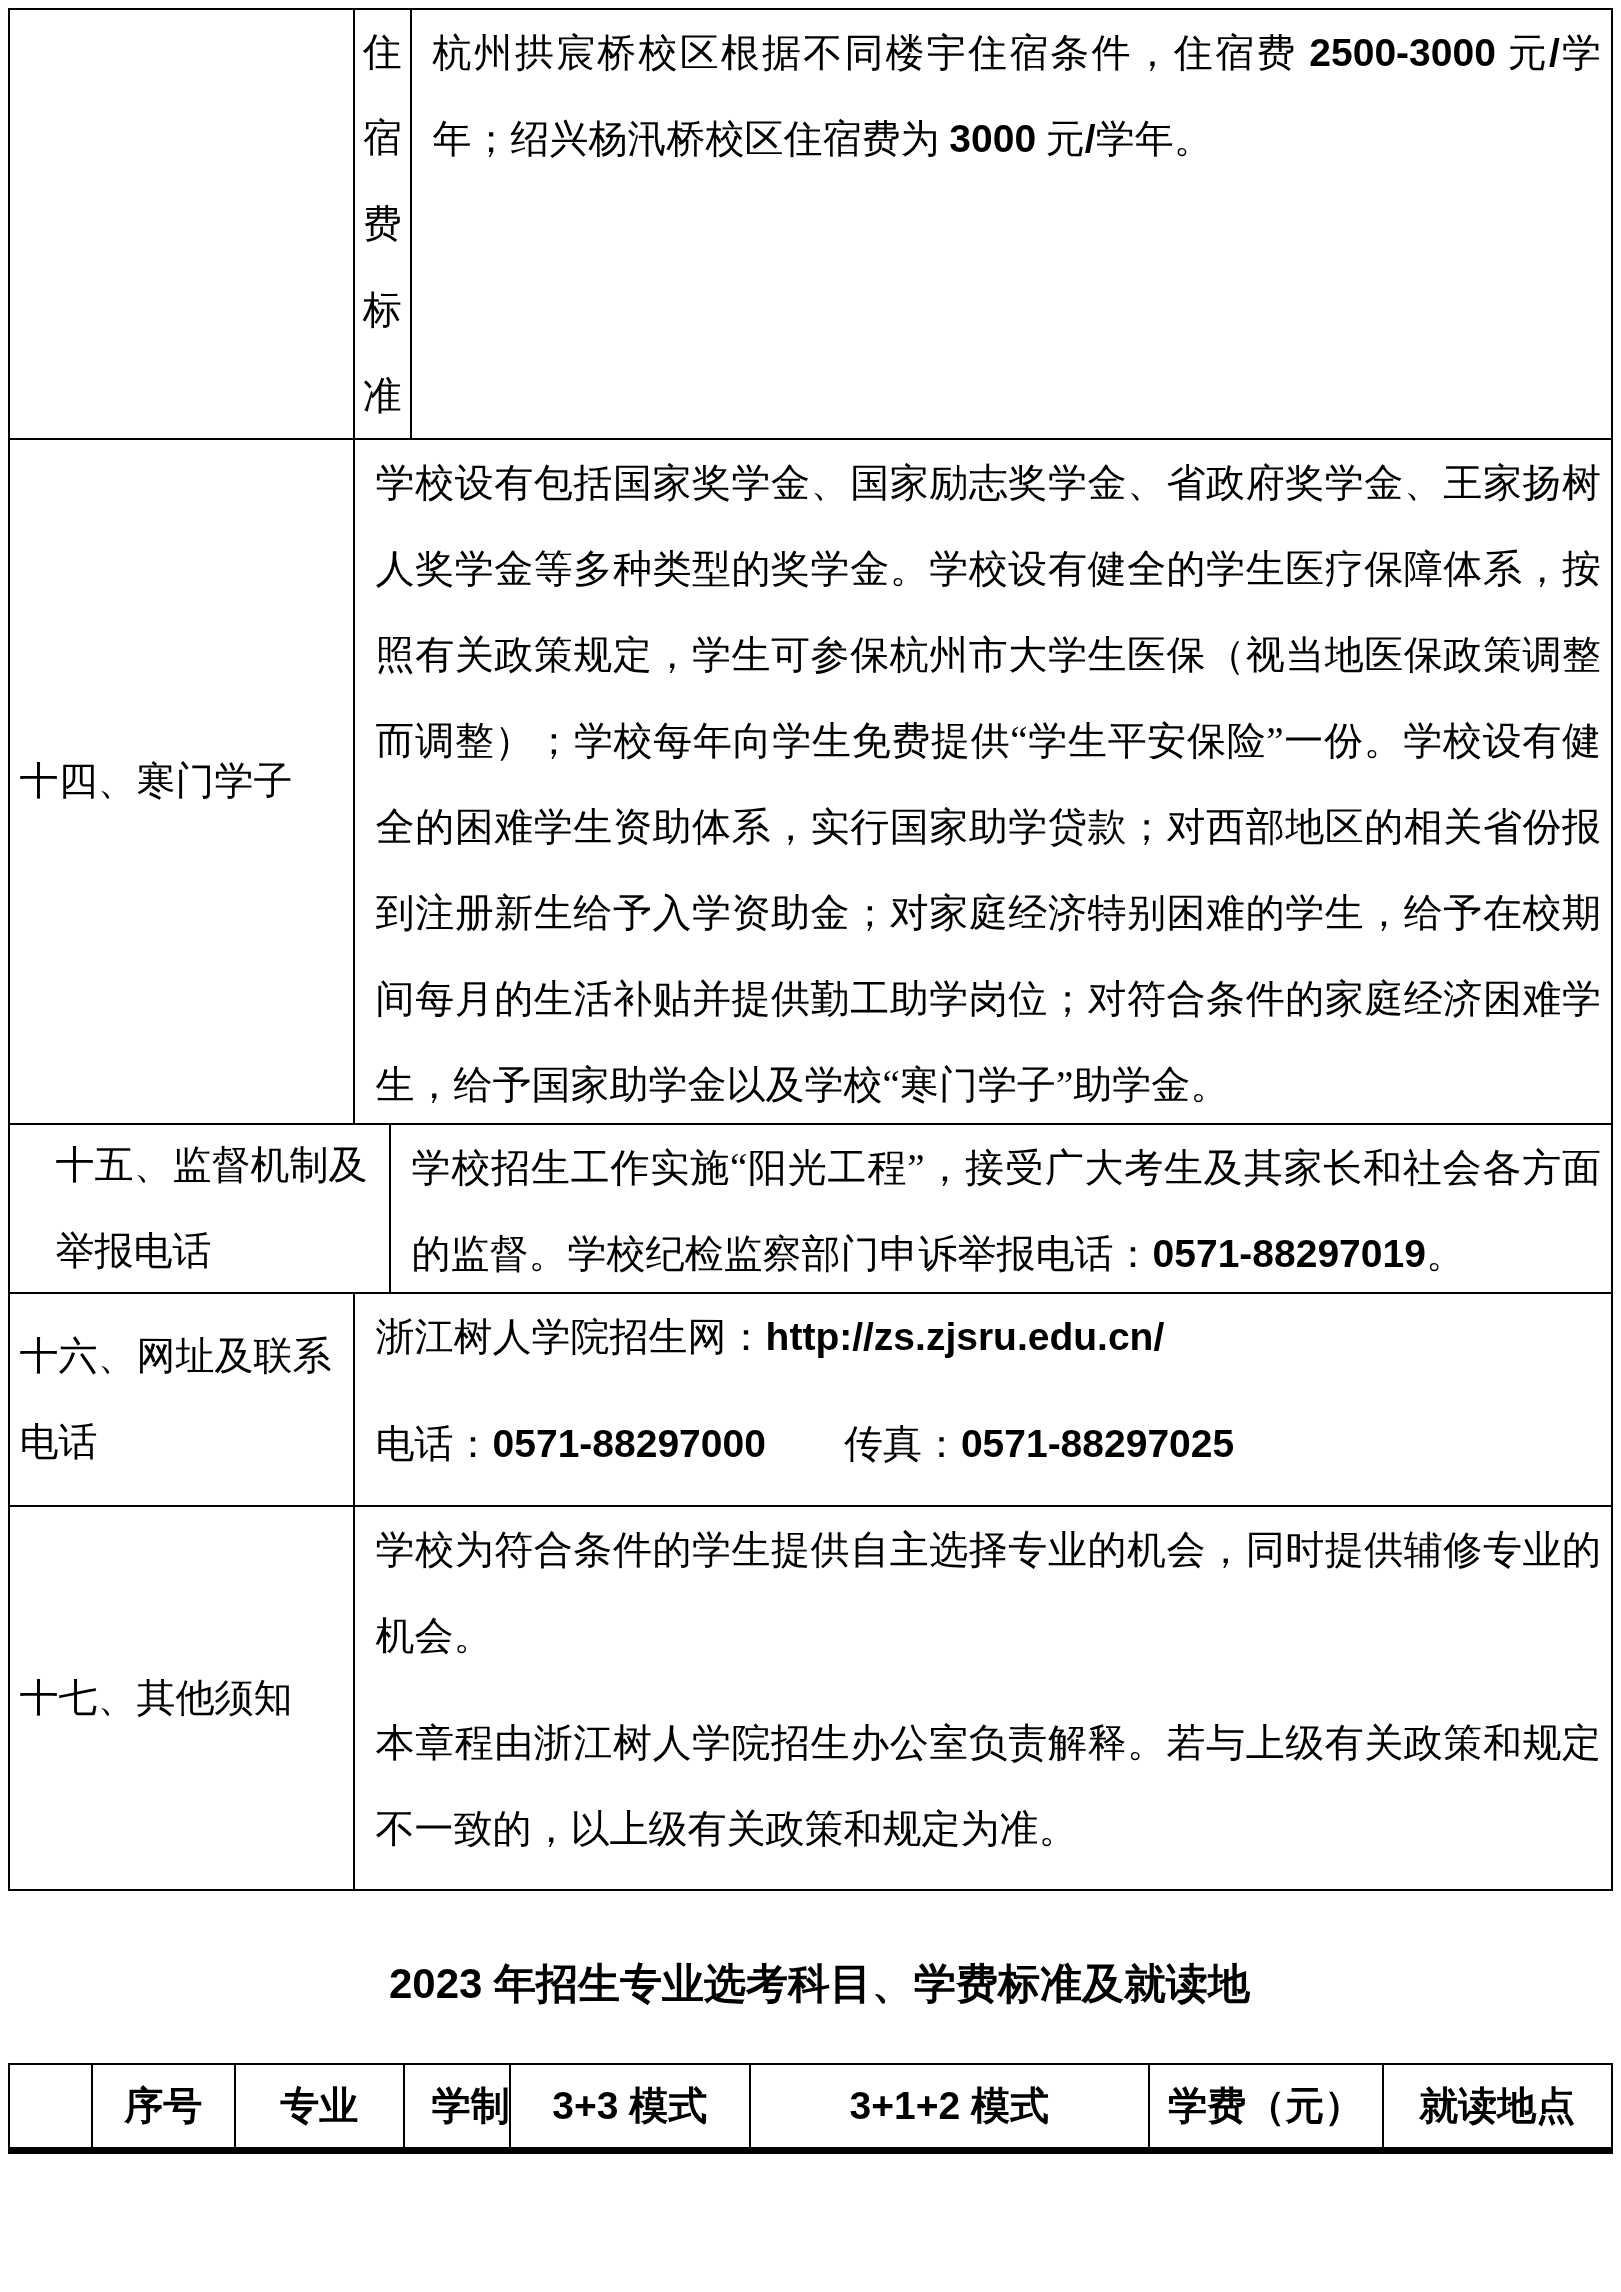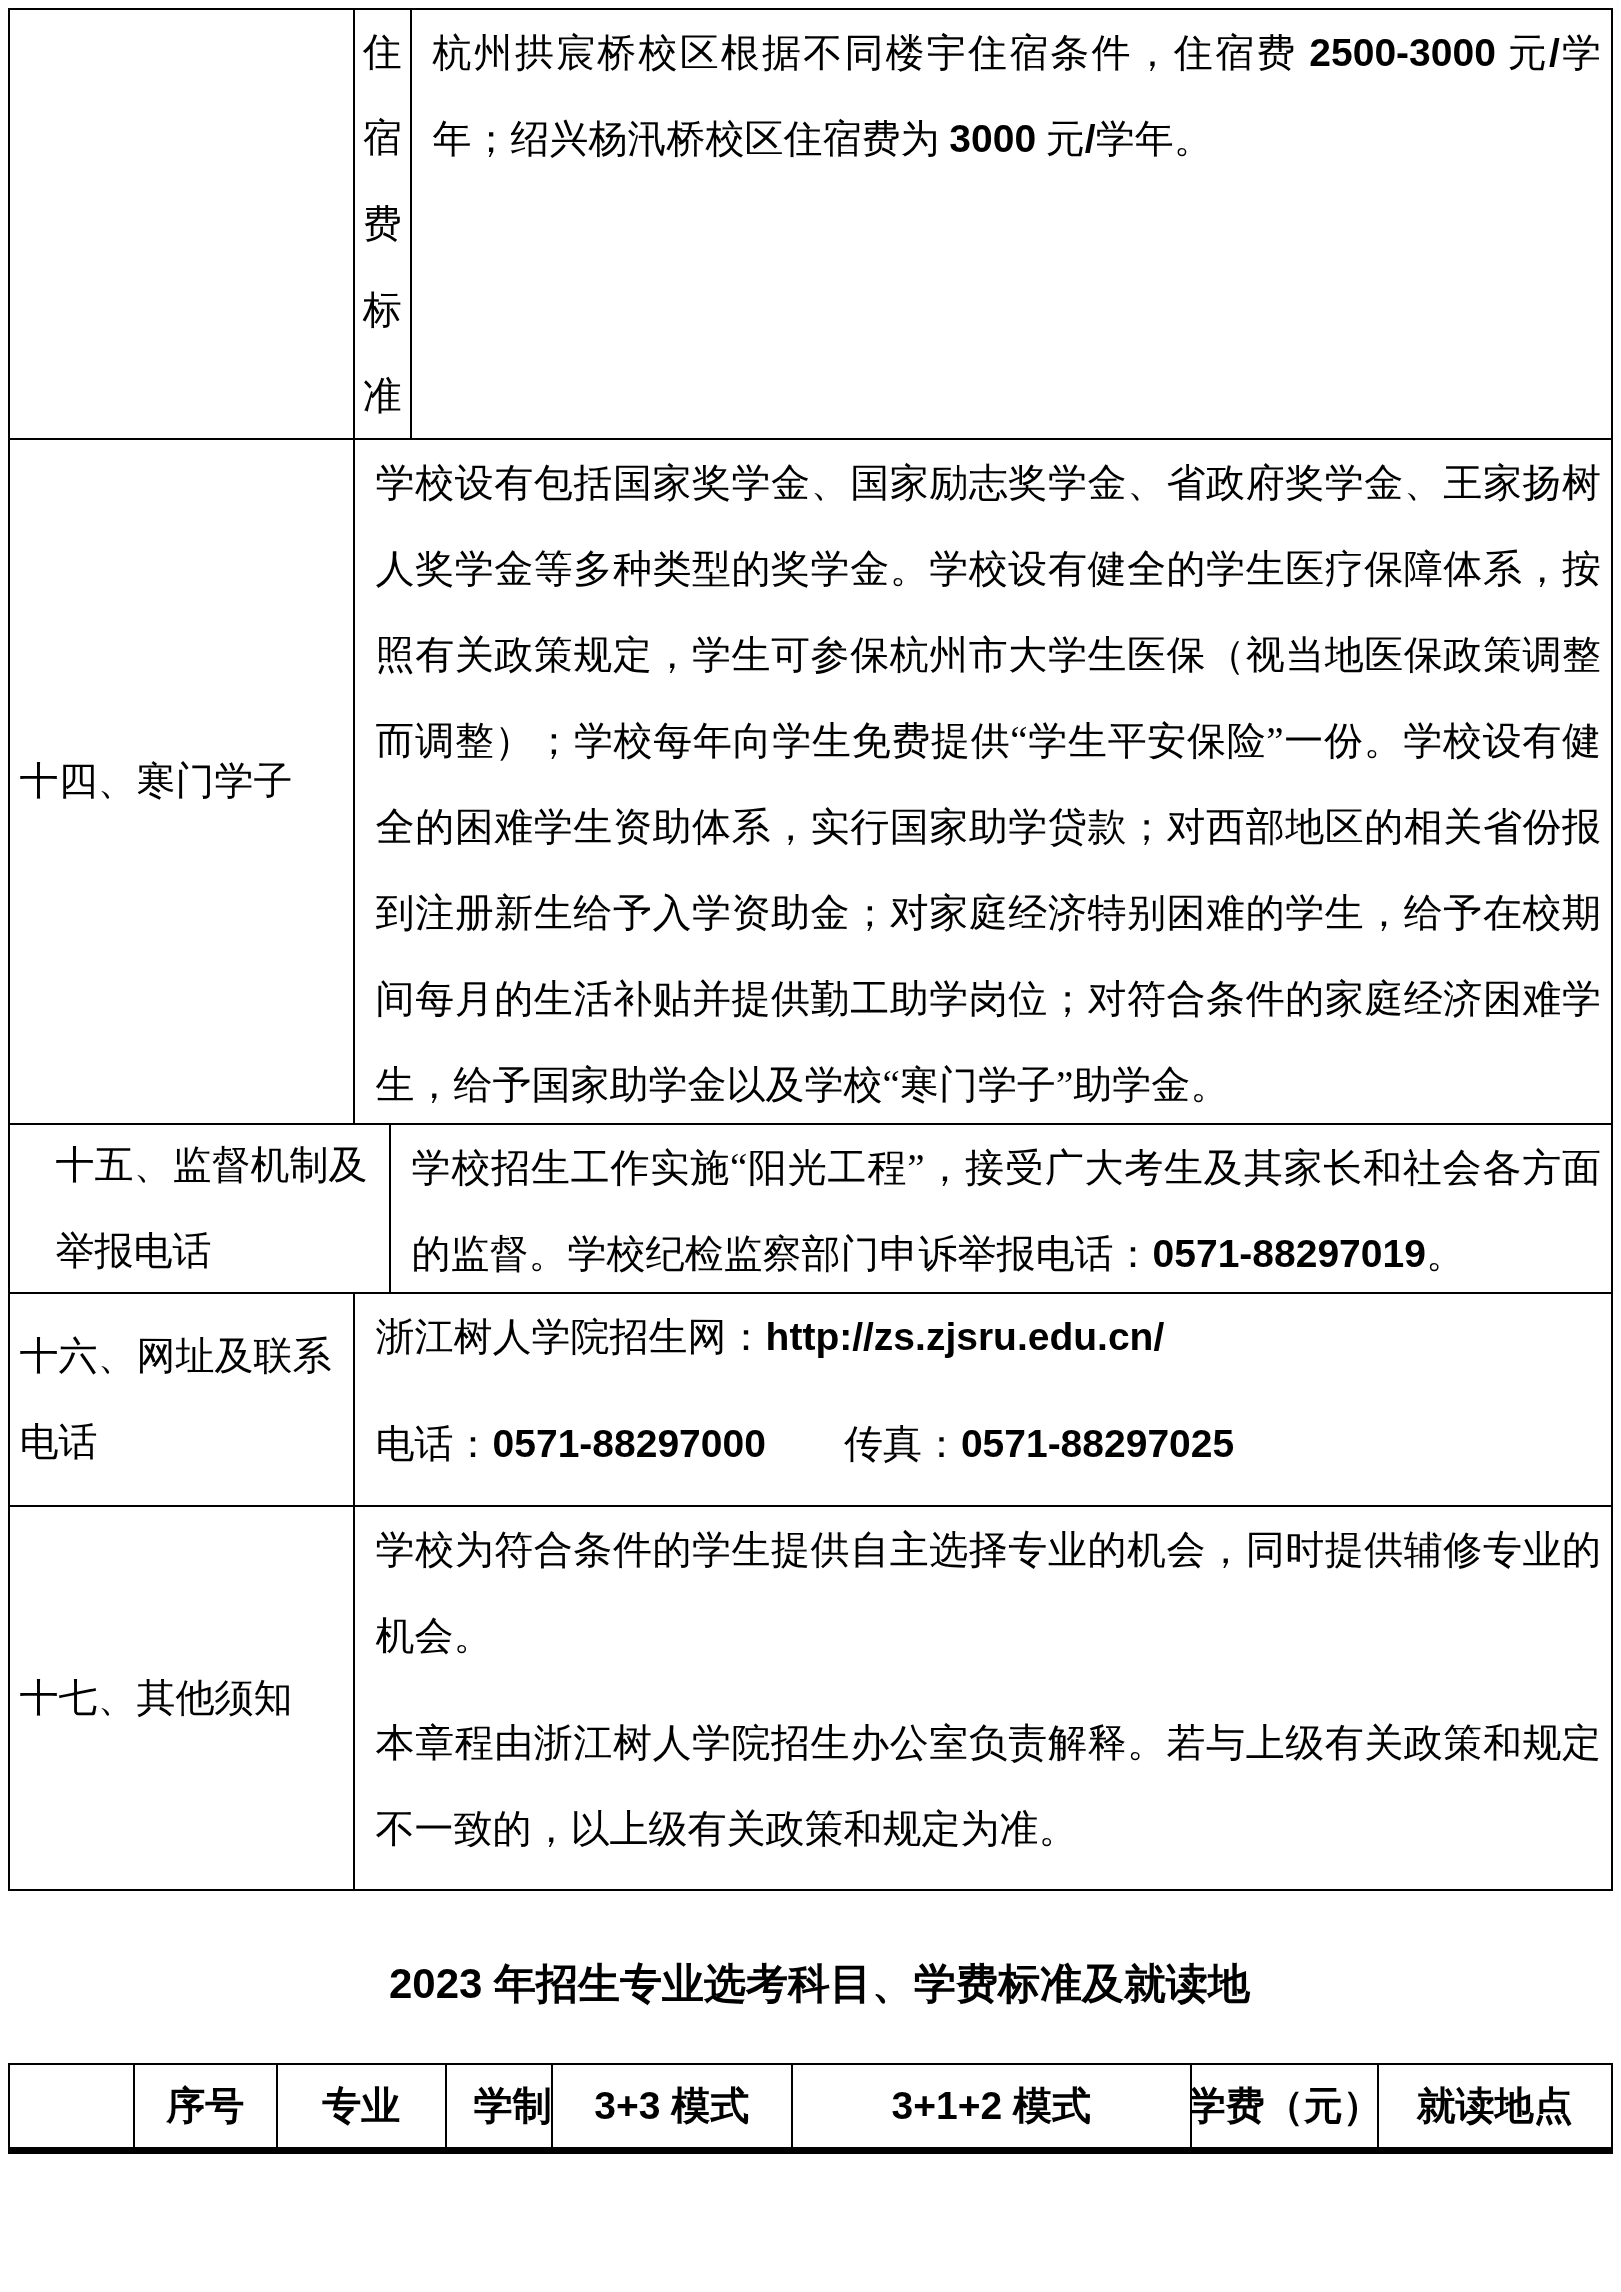--- a/index.html
+++ b/index.html
@@ -65,26 +65,26 @@
     display:flex;
   }
   .hcell {
     box-sizing:border-box;
     display:flex; align-items:center; justify-content:center;
     font-family:"Liberation Sans", sans-serif; font-weight:700;
     font-size:39px; white-space:nowrap; overflow:hidden;
   }
   .hcell + .hcell { border-left:2.9px solid #000; }
   .hc0 { width:81px; }
-  .hc1 { width:143px;margin-left:42px; }
+  .hc1 { width:143px; }
   .hc2 { width:169px; }
   .hc3 { width:106px;padding-left:28px; }
   .hc4 { width:240px; }
   .hc5 { width:399px; }
-  .hc6 { width:187px; }
+  .hc6 { width:234px; }
   .hc7 { flex:1; }
 </style>
 </head>
 <body>
 
 <div class="page">
 
   <div class="tbl">
 
     <div class="row r-a">

